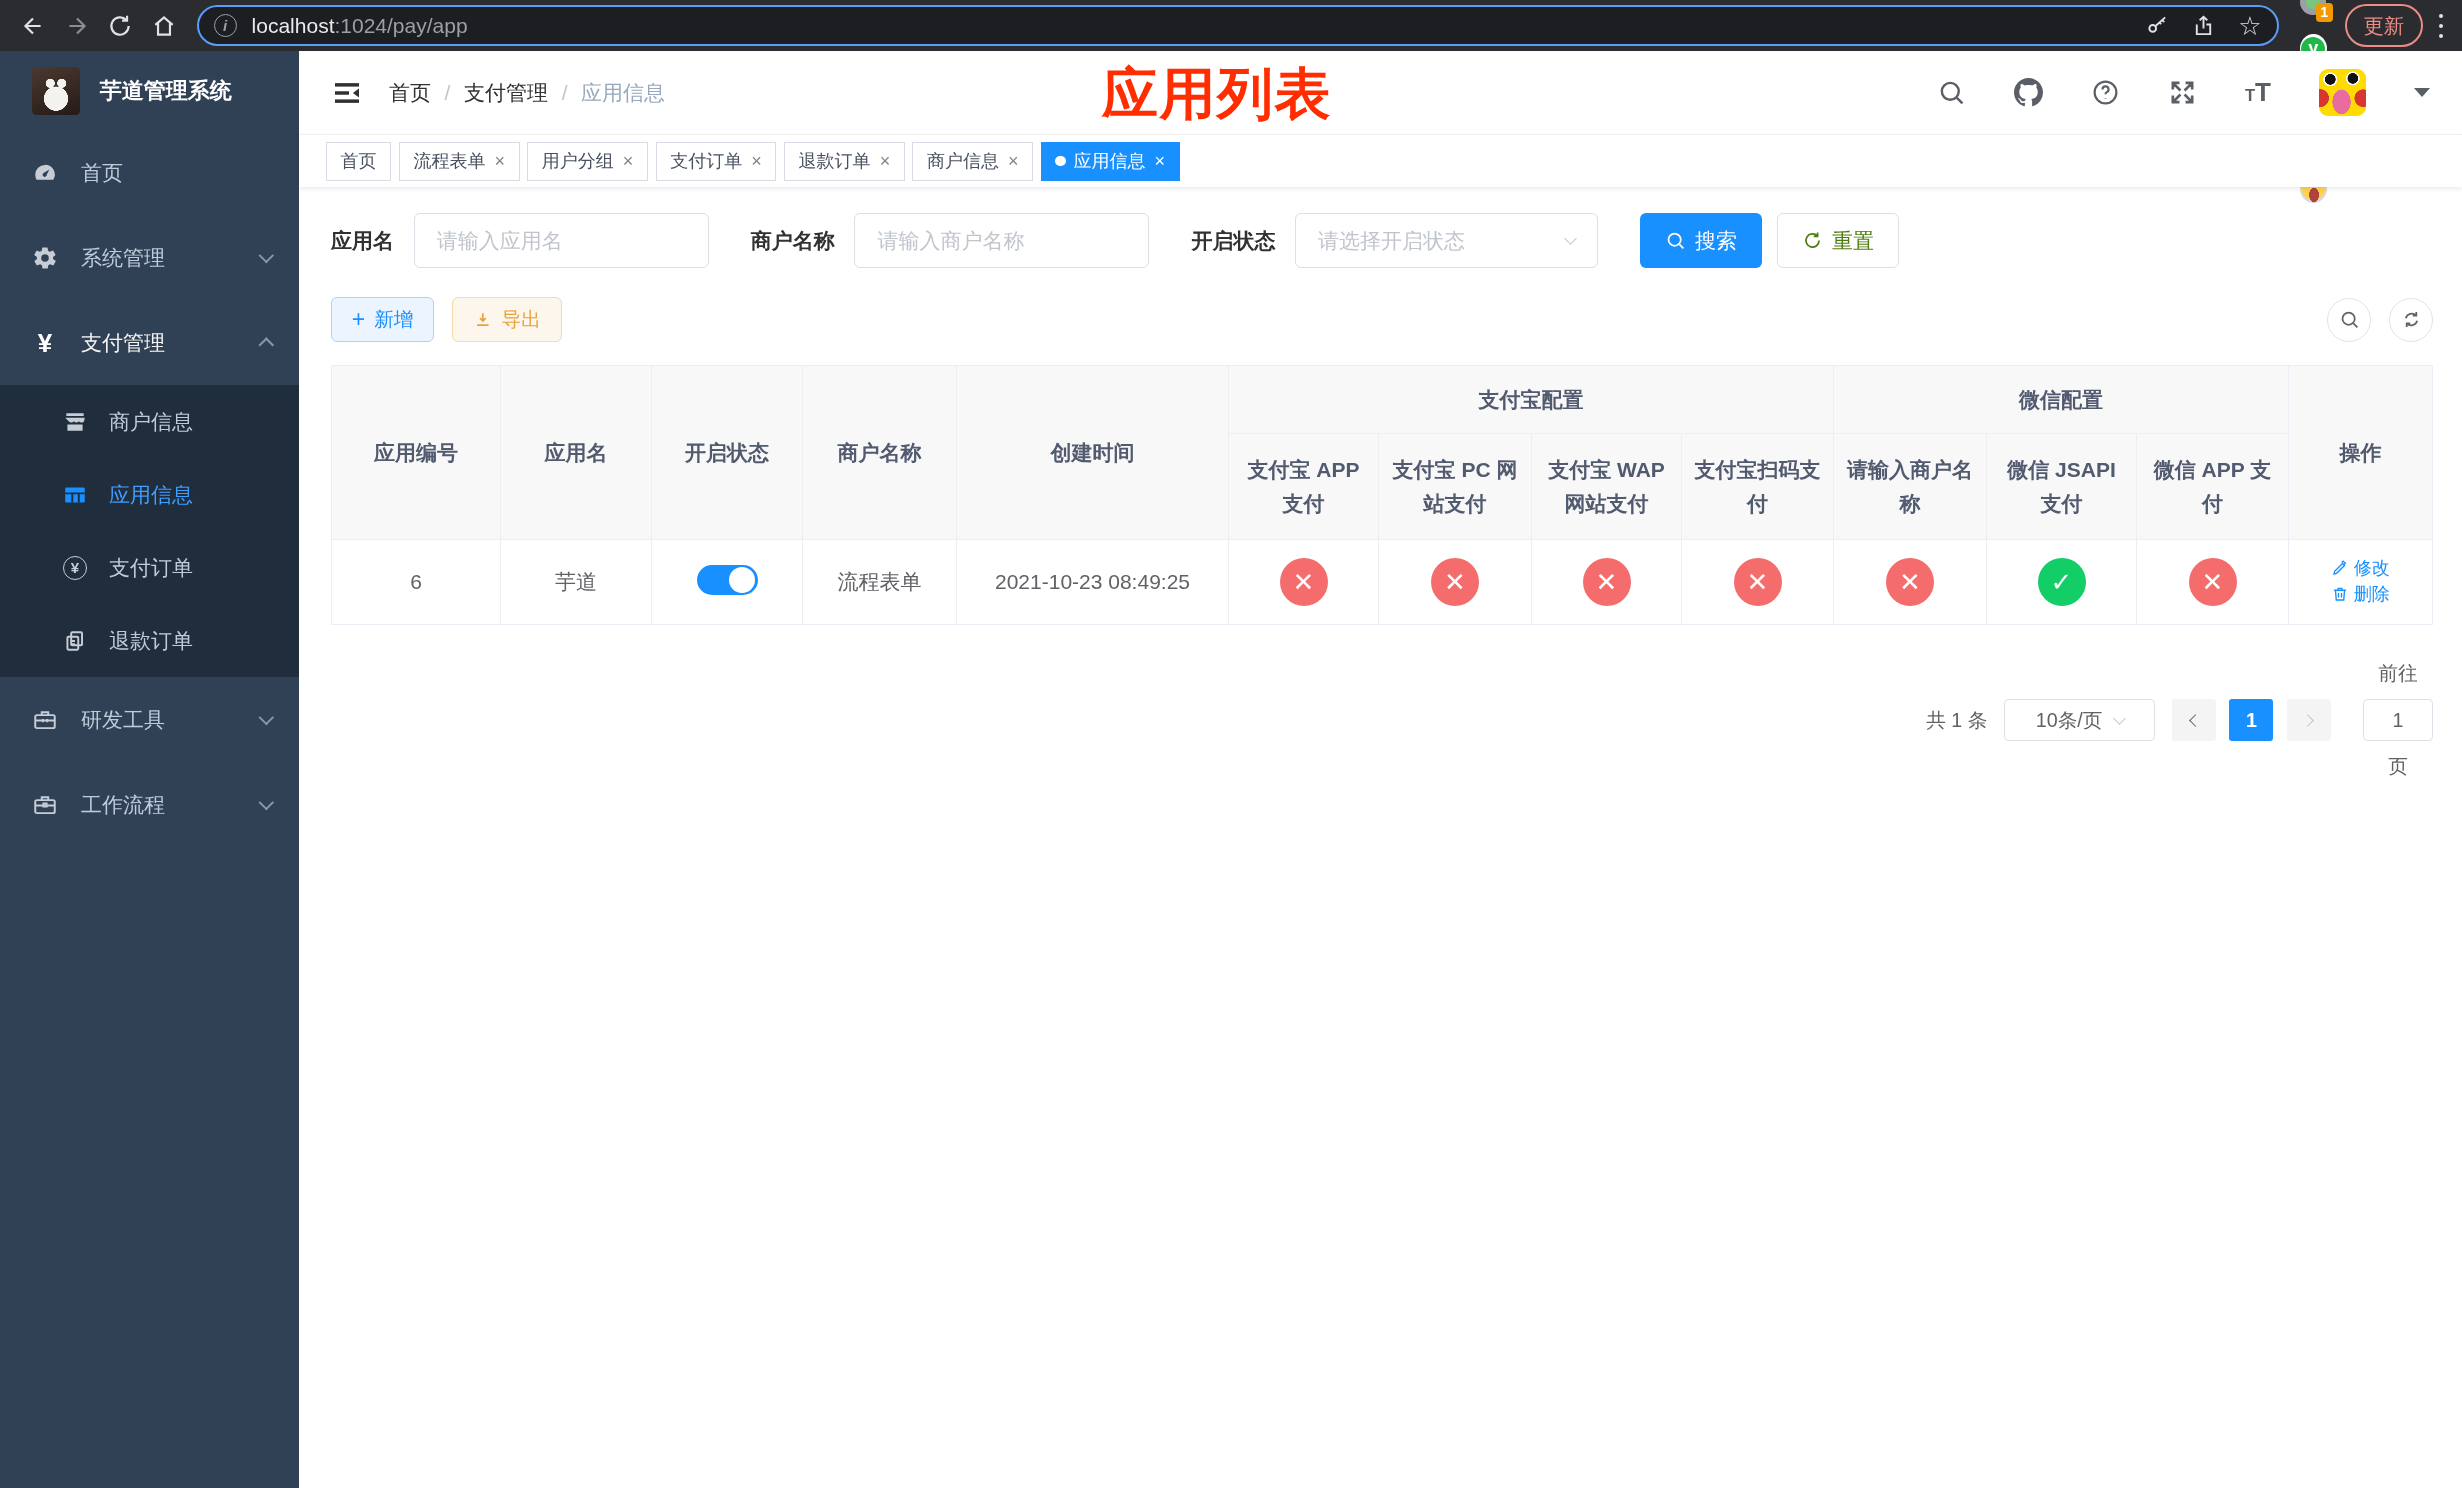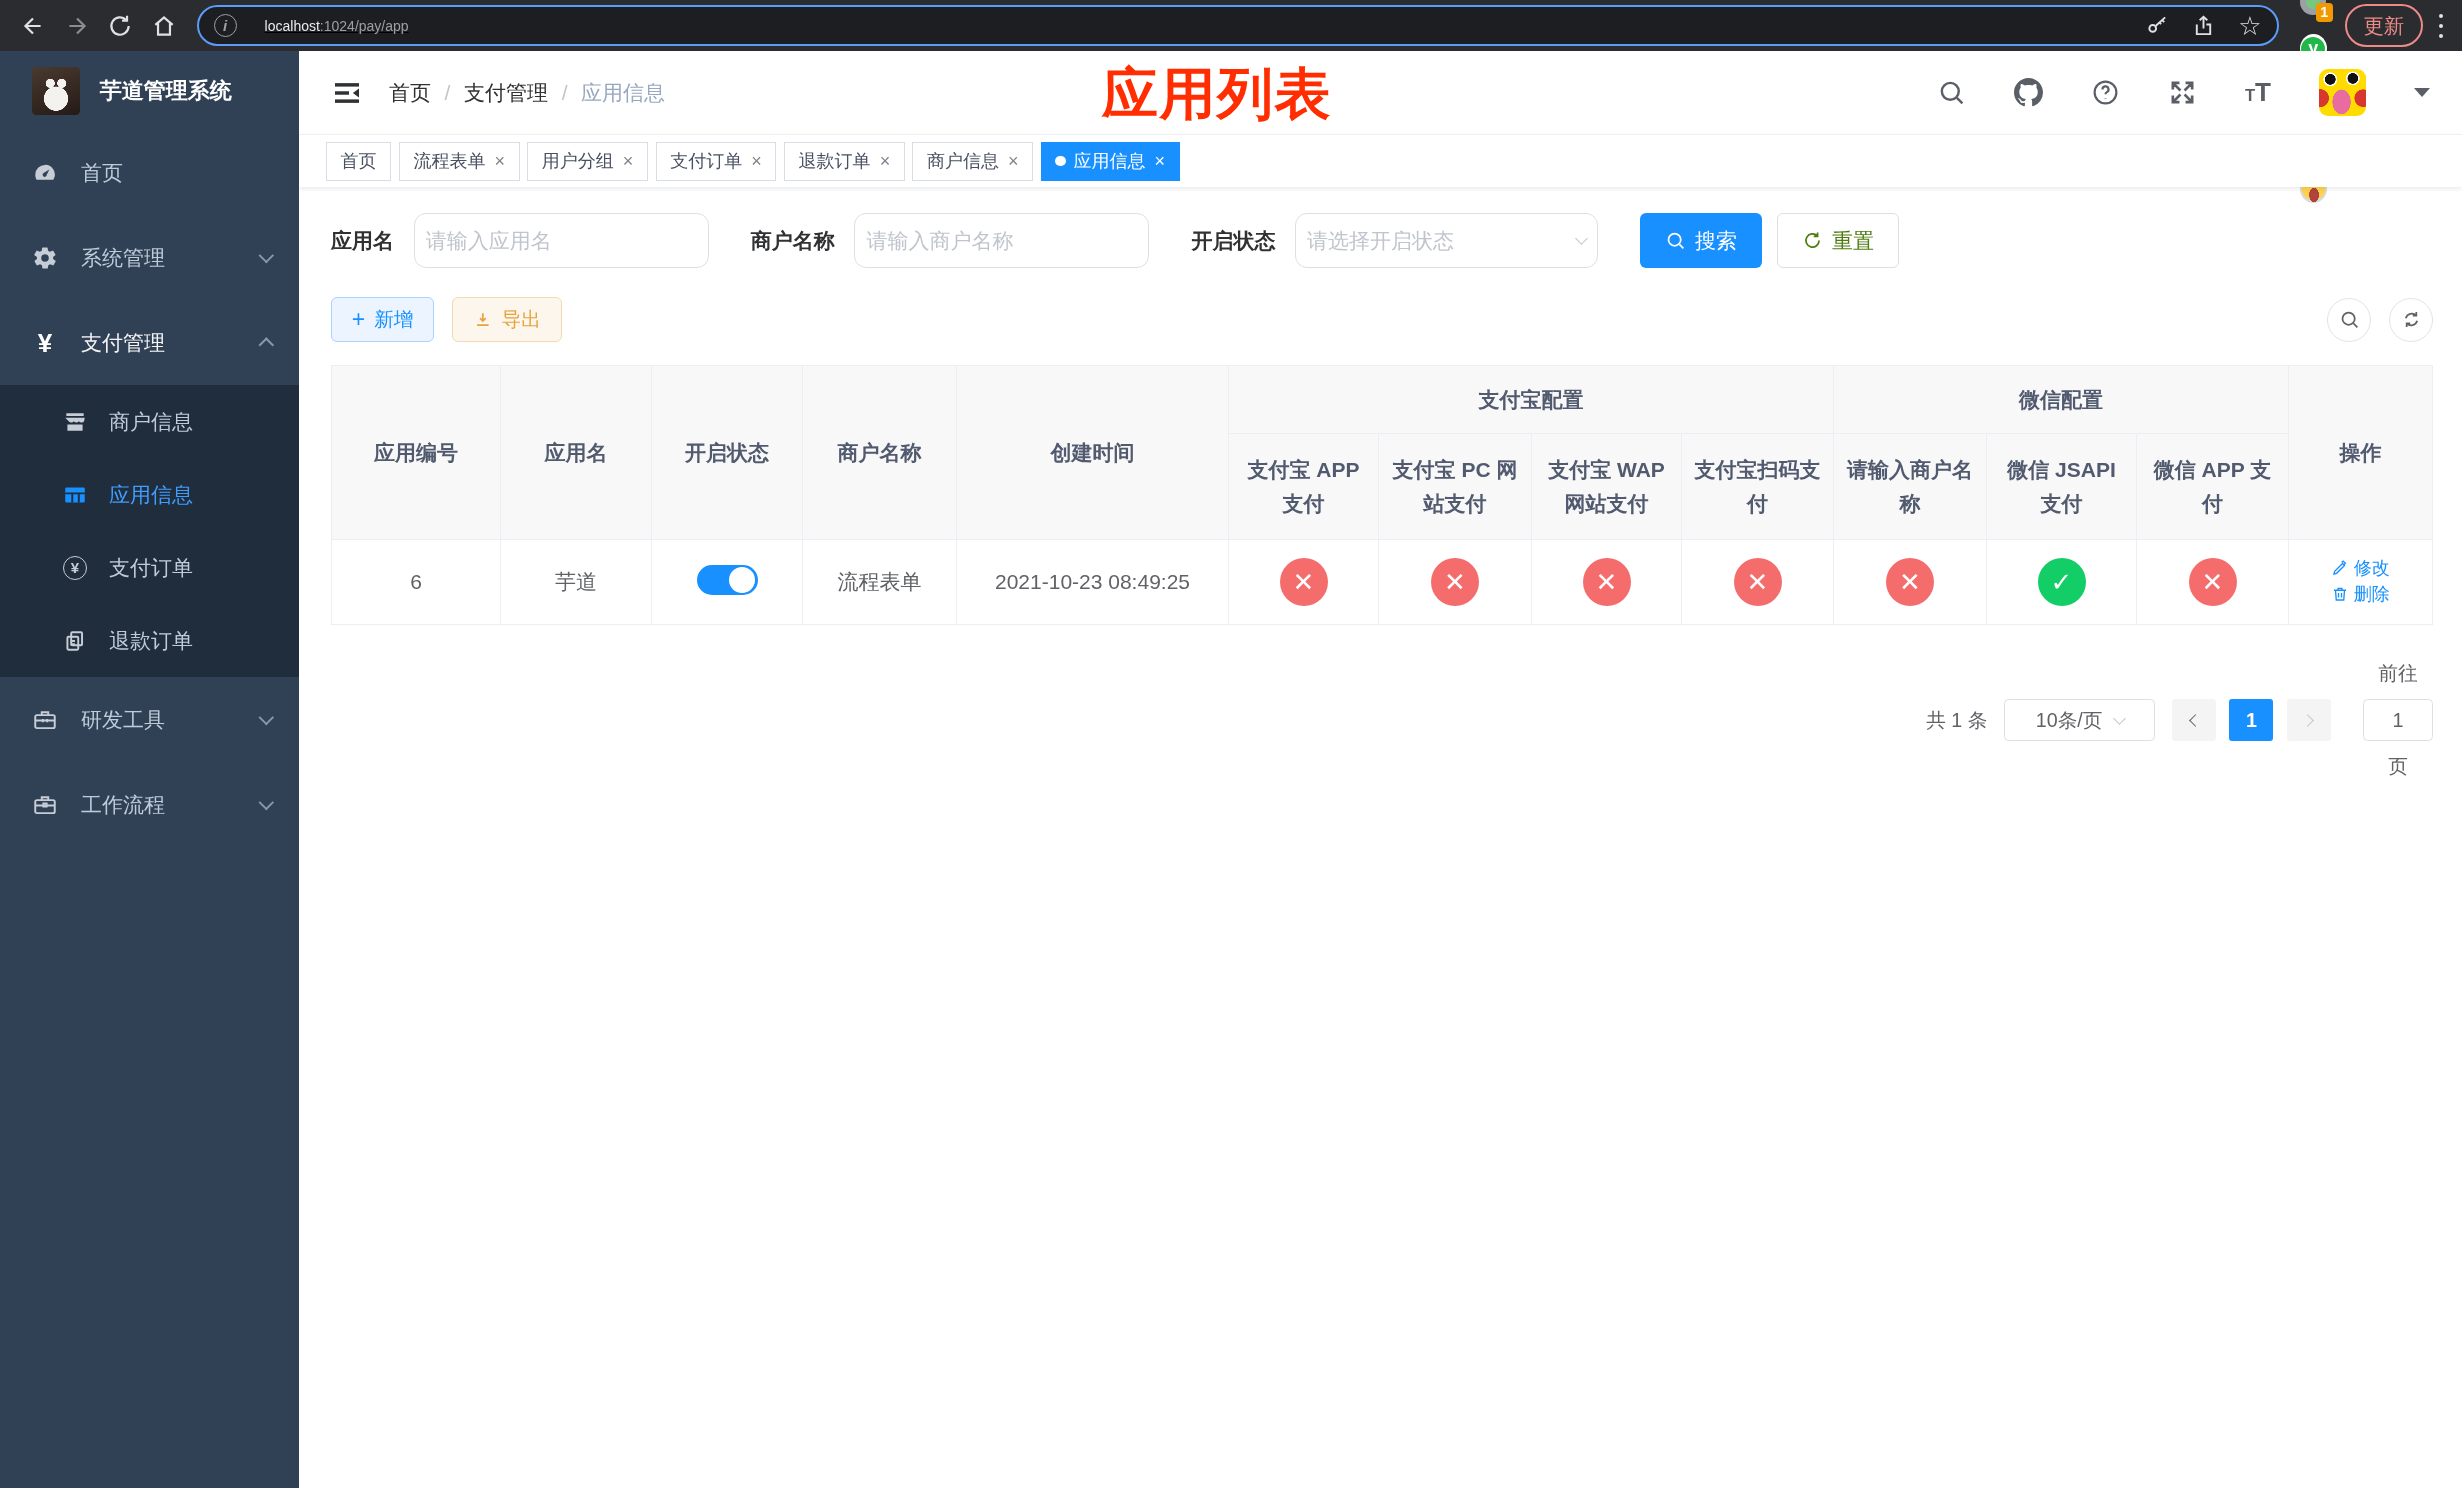--- a/index.html
+++ b/index.html
@@ -8,21 +8,21 @@
 
   
   .browser-bar { height:51px; background:#2b2c2f; display:flex; align-items:center; padding:0 13.6px; gap:4.5px; }
   .bnav { width:39px; height:39px; display:flex; align-items:center; justify-content:center; color:#dfe1e5; flex:0 0 auto; }
   .bnav.dim { color:#8a8d91; }
   .bnav svg { width:26px; height:26px; }
   .url-bar { flex:1; height:41px; margin:0 9px; background:#1d1e21; border:2.3px solid #5b9cf9; border-radius:21px;
     display:flex; align-items:center; padding:0 15px; min-width:0; }
   .info-badge { width:23px; height:23px; border:1.5px solid #9aa0a6; border-radius:50%; color:#9aa0a6;
     font-size:15px; display:flex; align-items:center; justify-content:center; font-style:italic; font-weight:700; flex:0 0 auto;}
-  .url-text { margin-left:28px; font-size:14px; white-space:nowrap;text-decoration:underline; }
+  .url-text { margin-left:15px; font-size:21px; white-space:nowrap; }
   .url-host { color:#e8eaed; }
   .url-path { color:#9aa0a6; }
   .url-right { margin-left:auto; display:flex; align-items:center; gap:23px; color:#dfe1e5; }
   .url-right svg { width:23px; height:23px; }
   .star-glyph { font-size:26px; line-height:1; color:#dfe1e5; }
   .extensions { display:flex; align-items:center; gap:19.7px; margin:0 7.6px;flex-direction:column; }
   .ext { position:relative; width:27px; height:27px; display:flex; align-items:center; justify-content:center; }
   .badge { position:absolute; bottom:-6px; left:10.6px; background:#e04a3f; color:#fff; font-size:14.4px; font-weight:700;
     padding:0.8px 4.5px; border-radius:3.8px; line-height:1.2; }
   .badge.orange { background:#f29900; left:auto; right:-6px; }
@@ -106,22 +106,22 @@
   .tag .tag-close { font-size:18px; color:#7d838c; margin-left:1.5px; }
   .tag.active { background:#1890ff; border-color:#1890ff; color:#fff; }
   .tag.active .tag-close { color:#fff; }
   .tag-dot { width:10.6px; height:10.6px; border-radius:50%; background:#fff; }
 
   
   .content { flex:1; padding:26px 29px 0 32px; background:#fff; }
   .search-row { display:flex; align-items:center; }
   .field { display:flex; align-items:center; margin-right:42px; }
   .field-label { font-size:21px; font-weight:700; color:#303133; margin-right:19.7px; white-space:nowrap; }
-  .el-input { width:295px; height:55px; border:1.5px solid #dcdfe6; border-radius:12px; background:#fff;
-    display:flex; align-items:center; padding:0 11px; }
+  .el-input { width:295px; height:55px; border:1.5px solid #dcdfe6; border-radius:6px; background:#fff;
+    display:flex; align-items:center; padding:0 22px; }
   .el-input input { border:none; outline:none; width:100%; font-size:21px; color:#606266; background:transparent;
     font-family:inherit; }
   .el-input input::placeholder { color:#c0c4cc; }
   .el-select { width:303px; justify-content:space-between; cursor:pointer; }
   .placeholder { color:#c0c4cc; font-size:21px; }
   .sel-chev { width:9px; height:9px; border-right:1.9px solid #c0c4cc; border-bottom:1.9px solid #c0c4cc; transform:rotate(45deg); margin-top:-4.5px;}
   .btn { display:inline-flex; align-items:center; justify-content:center; gap:9px; border-radius:6px; font-size:21px;
     cursor:pointer; white-space:nowrap; border:1.5px solid transparent; }
   .btn svg { width:21px; height:21px; }
   .btn-primary { background:#1890ff; color:#fff; height:55px; padding:0 24px; margin-right:15px; }

